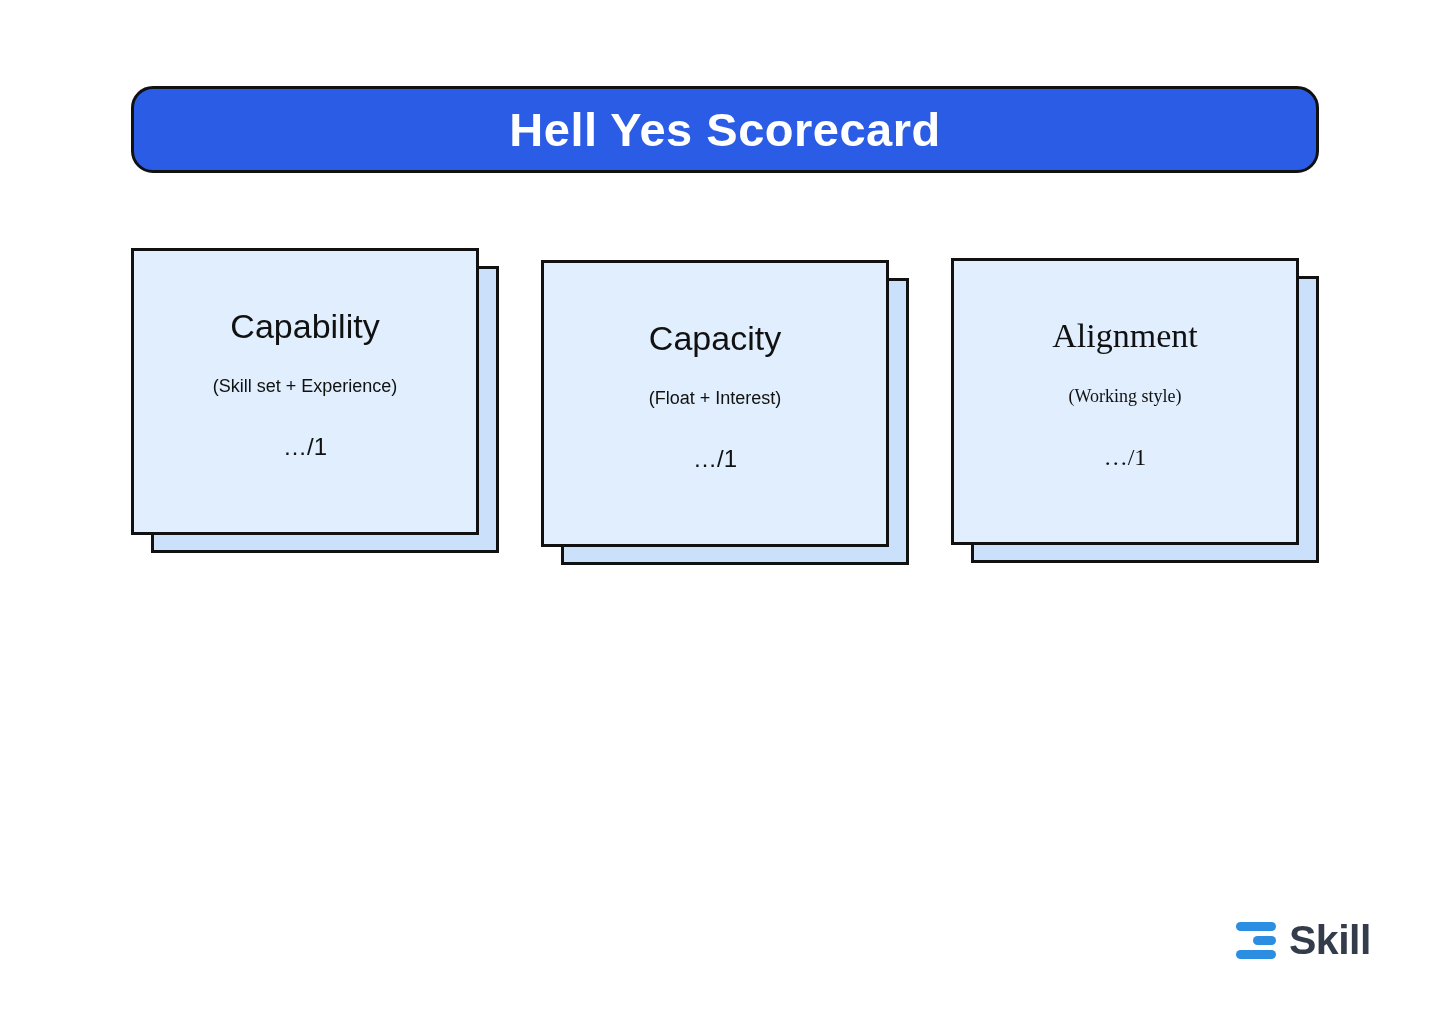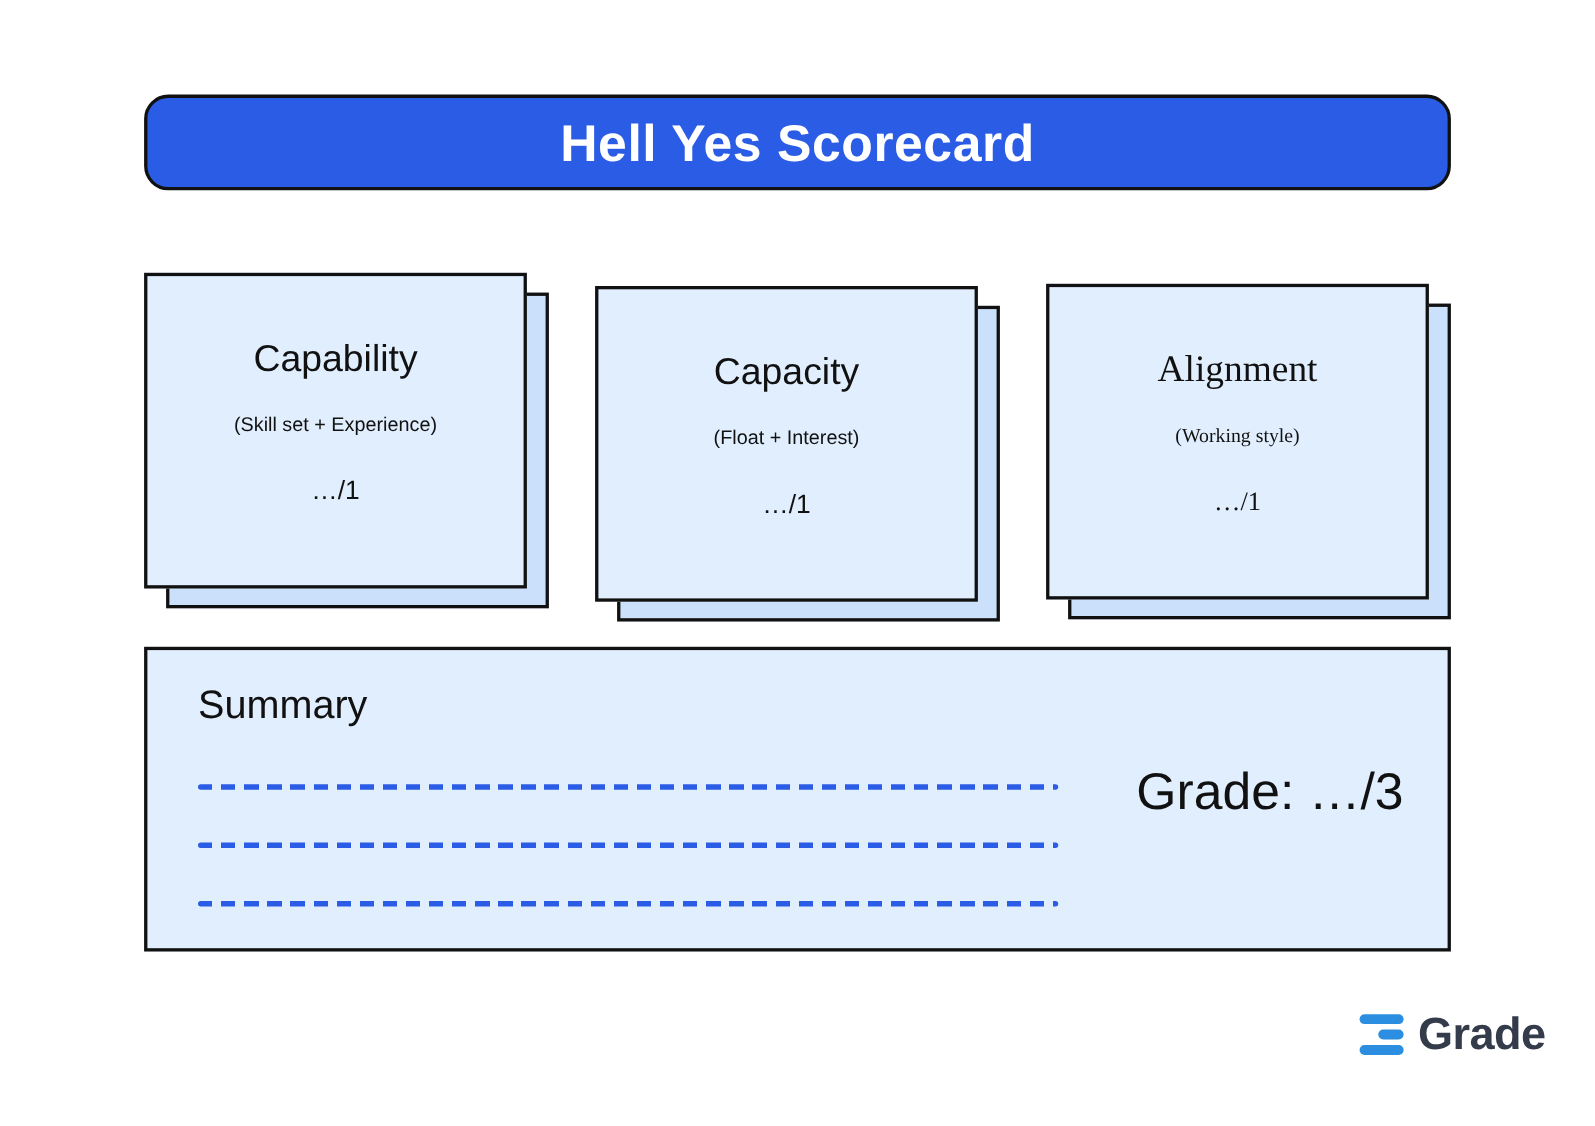--- a/index.html
+++ b/index.html
@@ -221,34 +221,23 @@
       <div class="card-back"></div>
       <div class="card-front">
         <div class="card-title">Alignment</div>
         <div class="card-subtitle">(Working style)</div>
         <div class="card-score">…/1</div>
       </div>
     </div>
 
   </div>
 
-  <div class="summary-panel">
-    <div class="summary-label">Summary</div>
-
-    <div class="summary-lines">
-      <div class="dash-line"></div>
-      <div class="dash-line"></div>
-      <div class="dash-line"></div>
-    </div>
-
-    <div class="grade-text">Grade: …/3</div>
-  </div>
 
   <div class="float-logo">
     <div class="logo-mark">
       <div class="logo-bar b1"></div>
       <div class="logo-bar b2"></div>
       <div class="logo-bar b3"></div>
     </div>
-    <div class="logo-word">Grade</div>
+    <div class="logo-word">Skill</div>
   </div>
 
 </div>
 
 </body></html>

